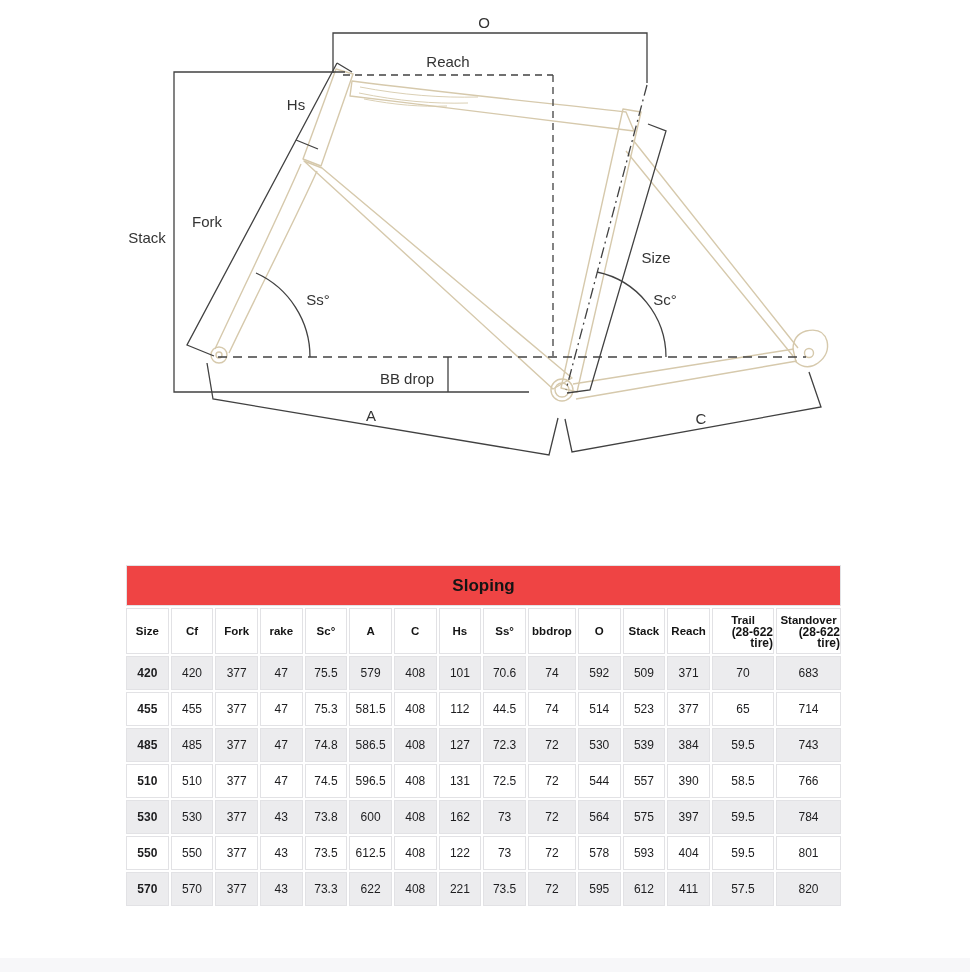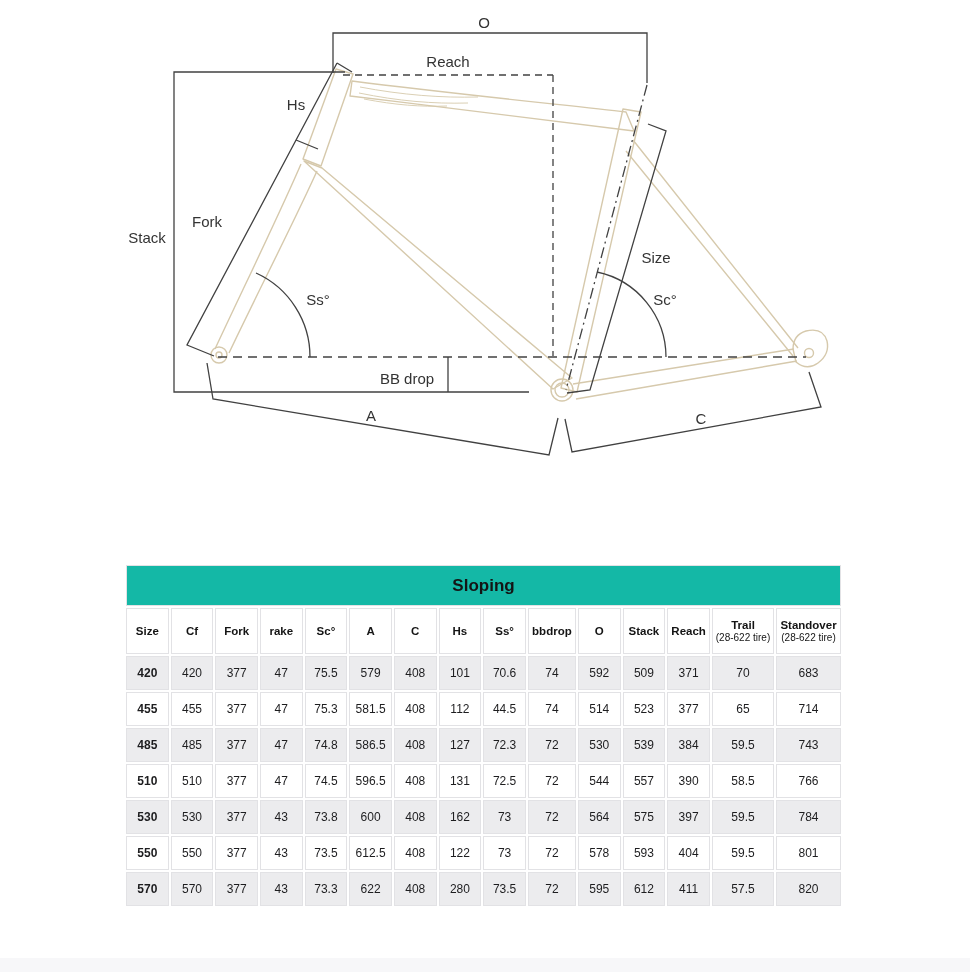--- a/index.html
+++ b/index.html
@@ -20,24 +20,24 @@
     background:#ffffff;
   }
   .geo-table col { width:auto; }
   .geo-table col:nth-child(10) { width:48px; }
   .geo-table col:nth-child(14) { width:62px; }
   .geo-table col:nth-child(15) { width:65px; }
   .geo-table th, .geo-table td {
     border:1px solid var(--table-border);
     text-align:center; vertical-align:middle; padding:0;
   }
-  .title-cell { height:39px; font-size:17px; font-weight:bold; color:#141414; background:#14b8a6; }
+  .title-cell { height:39px; font-size:17px; font-weight:bold; color:#141414; background:#ef4444; }
   .geo-table thead th.col-head { height:44px; background:#fff; color:#141414; }
   .h-main { font-size:11.5px; font-weight:bold; line-height:13px; }
-  .h-sub  { font-size:10px;  font-weight:normal; line-height:11px; }
+  .h-sub  { font-size:12px;  font-weight:bold; line-height:11px;text-align:right; }
   .geo-table tbody td {
     height:32px; font-size:12px; color:var(--cell-text); background:#fff;
   }
   .geo-table tbody tr:nth-child(odd) td { background:var(--stripe); }
   .geo-table td.size-col { font-weight:bold; }
   .bottom-strip { position:absolute; left:0; top:958px; width:970px; height:14px; background:#f7f7f9; }
 </style>
 </head>
 <body>
 
@@ -269,21 +269,21 @@
           <td>801</td>
         </tr>
         <tr>
           <td class="size-col">570</td>
           <td>570</td>
           <td>377</td>
           <td>43</td>
           <td>73.3</td>
           <td>622</td>
           <td>408</td>
-          <td>280</td>
+          <td>221</td>
           <td>73.5</td>
           <td>72</td>
           <td>595</td>
           <td>612</td>
           <td>411</td>
           <td>57.5</td>
           <td>820</td>
         </tr>
       </tbody>
   </table>

